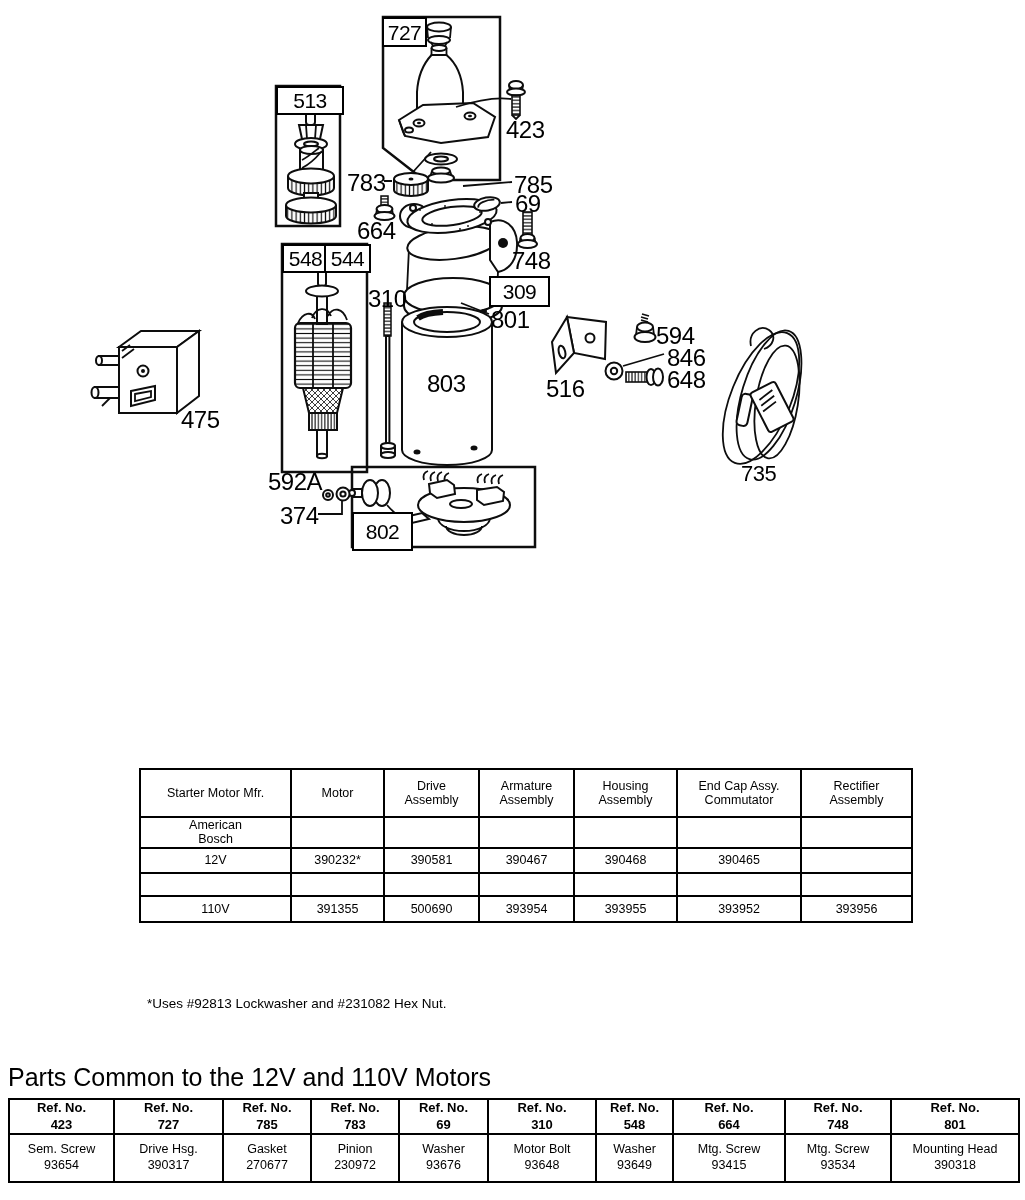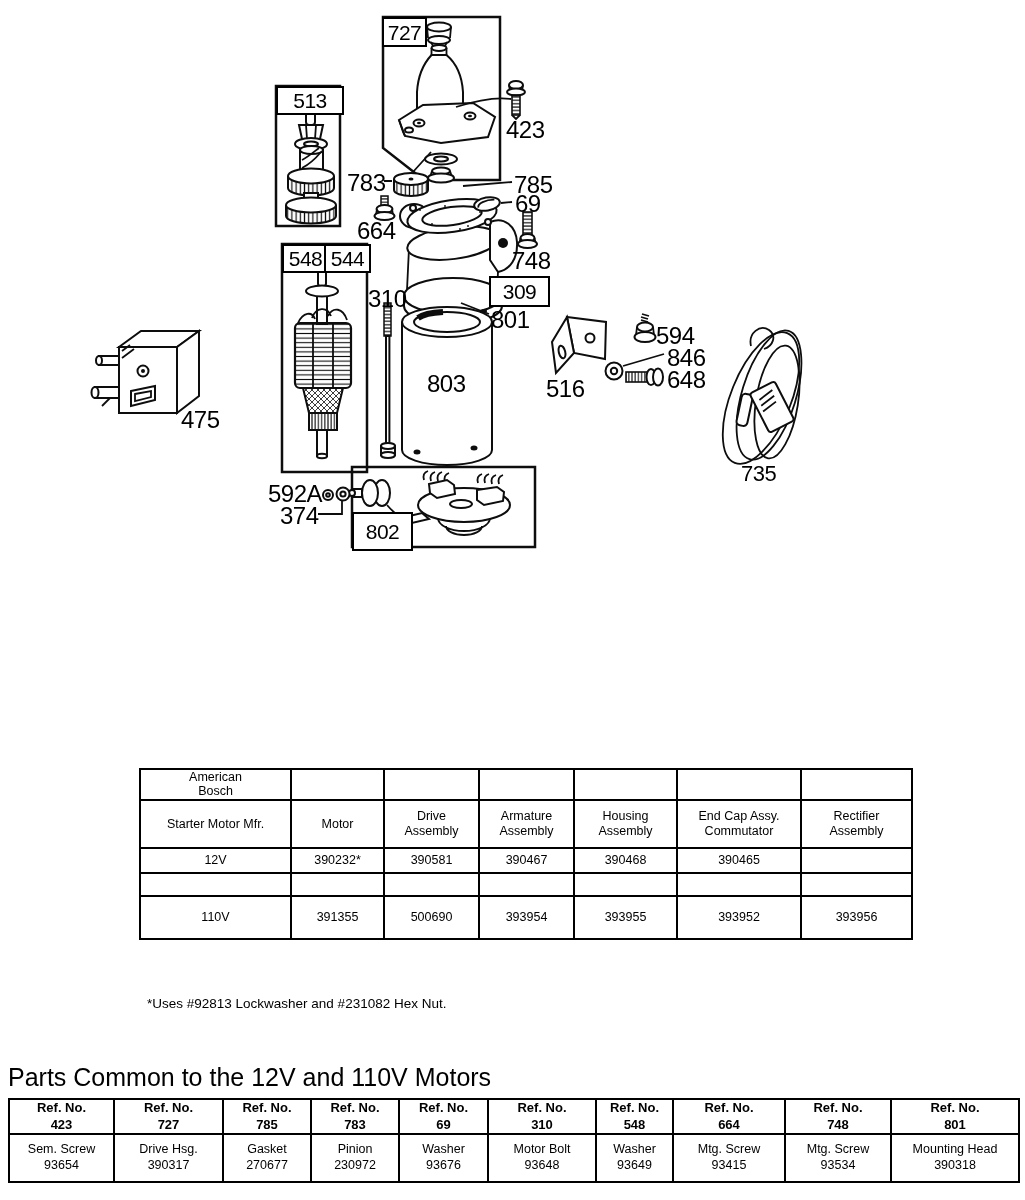--- a/index.html
+++ b/index.html
@@ -290,77 +290,77 @@
   <div class="co" style="left:512px;top:249px">748</div>
   <div class="co" style="left:491px;top:308px">801</div>
   <div class="co" style="left:427px;top:372px">803</div>
   <div class="co" style="left:368px;top:287px">310</div>
   <div class="co" style="left:656px;top:324px">594</div>
   <div class="co" style="left:667px;top:346px">846</div>
   <div class="co" style="left:667px;top:368px">648</div>
   <div class="co" style="left:546px;top:377px">516</div>
   <div class="co" style="left:181px;top:408px">475</div>
   <div class="co" style="left:741px;top:463px;font-size:22px">735</div>
-  <div class="co" style="left:268px;top:482px">592A</div>
+  <div class="co" style="left:268px;top:470px">592A</div>
   <div class="co" style="left:280px;top:504px">374</div>
 
   <table class="t1" style="left:139px;top:768px;width:772px">
     <colgroup>
       <col style="width:151px">
         <col style="width:93px">
         <col style="width:95px">
       <col style="width:95px">
         <col style="width:103px">
         <col style="width:124px">
         <col style="width:111px">
     </colgroup>
     <tbody>
-    <tr style="height:30px">
-      <td>American
-Bosch</td>
-      <td></td>
-      <td></td>
-      <td></td>
-      <td></td>
-      <td></td>
-      <td></td>
-    </tr>
     <tr style="height:48px">
       <td>Starter Motor Mfr.</td>
       <td>Motor</td>
       <td>Drive
 Assembly</td>
       <td>Armature
 Assembly</td>
       <td>Housing
 Assembly</td>
       <td>End Cap Assy.
 Commutator</td>
       <td>Rectifier
 Assembly</td>
     </tr>
+    <tr style="height:30px">
+      <td>American
+Bosch</td>
+      <td></td>
+      <td></td>
+      <td></td>
+      <td></td>
+      <td></td>
+      <td></td>
+    </tr>
     <tr style="height:25px">
       <td>12V</td>
       <td>390232*</td>
       <td>390581</td>
       <td>390467</td>
       <td>390468</td>
       <td>390465</td>
       <td></td>
     </tr>
     <tr style="height:23px">
       <td></td>
       <td></td>
       <td></td>
       <td></td>
       <td></td>
       <td></td>
       <td></td>
     </tr>
-    <tr style="height:43px">
+    <tr style="height:26px">
       <td>110V</td>
       <td>391355</td>
       <td>500690</td>
       <td>393954</td>
       <td>393955</td>
       <td>393952</td>
       <td>393956</td>
     </tr>
   </tbody>
     </table>

